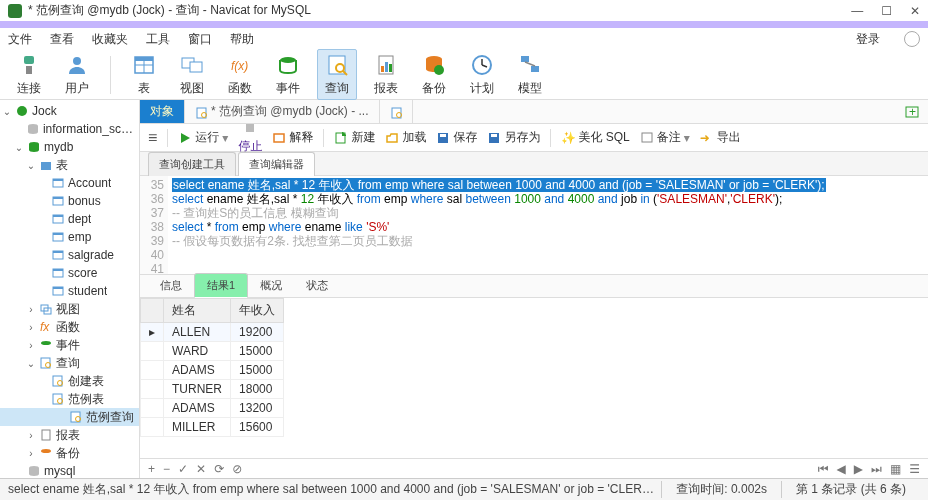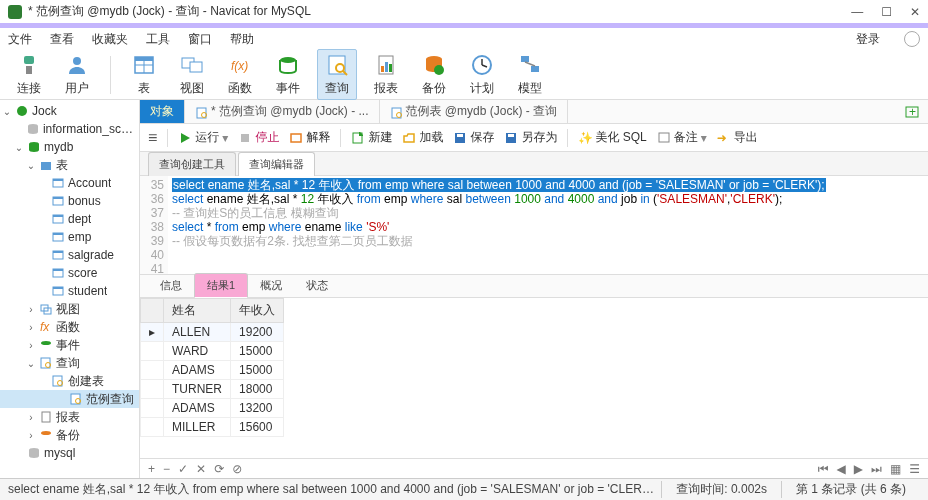--- a/index.html
+++ b/index.html
@@ -1,17 +1,17 @@
 <!DOCTYPE html>
 <html><head>
 <meta charset="utf-8">
 <style>
 * { margin:0; padding:0; box-sizing:border-box; font-family:"Microsoft YaHei","Segoe UI",Arial,sans-serif; font-size:12px; }
 body { width:928px; height:500px; background:#fff; overflow:hidden; position:relative; }
-.titlebar { height:28px; display:flex; align-items:center; padding:0 8px; border-bottom:5px solid #c4b5fd; }
+.titlebar { height:28px; display:flex; align-items:center; padding:0 8px; border-bottom:7px solid #c4b5fd; }
 .titlebar .app-ico { width:14px; height:14px; background:#2e7d32; border-radius:3px; margin-right:6px; }
 .titlebar .title { flex:1; color:#333; }
 .titlebar .winbtns { display:flex; gap:18px; color:#555; font-size:14px; }
 .menubar { height:22px; display:flex; align-items:center; padding:0 8px; gap:18px; color:#333; }
 .menubar .spacer { flex:1; }
 .menubar .login { color:#333; }
 .toolbar { height:50px; display:flex; align-items:center; padding:0 10px; gap:10px; border-bottom:1px solid #ddd; }
 .tb-item { display:flex; flex-direction:column; align-items:center; gap:2px; padding:2px 6px; cursor:pointer; color:#333; }
 .tb-item.sel { background:#d6e8f7; border:1px solid #9ec6e6; border-radius:2px; }
 .tb-ico { width:26px; height:26px; display:flex; align-items:center; justify-content:center; }
@@ -26,37 +26,37 @@
 .tree-lbl { color:#333; overflow:hidden; text-overflow:ellipsis; }
 .content { flex:1; display:flex; flex-direction:column; overflow:hidden; }
 .tabsrow { height:24px; display:flex; align-items:center; border-bottom:1px solid #ddd; background:#fafafa; }
 .tab { display:flex; align-items:center; gap:4px; padding:0 10px; height:100%; border-right:1px solid #ddd; cursor:pointer; color:#555; }
 .tab.active { background:#1b7fcf; color:#fef9c3; }
 .tab-ico { width:12px; height:12px; }
 .newtab-ico { margin-left:auto; margin-right:8px; width:16px; height:16px; }
 .qtoolbar { height:28px; display:flex; align-items:center; padding:0 8px; gap:10px; border-bottom:1px solid #ddd; }
 .qbtn { display:flex; align-items:center; gap:3px; cursor:pointer; color:#333; }
 .qbtn .qi { width:14px; height:14px; }
-.qbtn.dim { color:#be185d; }
+.qbtn.dim { color:#4c1d95;flex-direction:column; }
 .qsep { width:1px; height:18px; background:#ddd; }
 .subtabs { height:24px; display:flex; align-items:flex-end; padding-left:8px; background:#f5f5f5; border-bottom:1px solid #ddd; }
 .subtab { padding:4px 10px; border:1px solid #ccc; border-bottom:none; margin-right:2px; background:#fff; border-radius:3px 3px 0 0; cursor:pointer; color:#444; position:relative; top:1px; font-size:11px; }
 .subtab.inactive { background:#eee;margin-top:28px; }
 .editor { flex:0 0 98px; display:flex; overflow:hidden; font-family:Consolas,monospace; font-size:11px; }
 .gutter { width:28px; background:#fafafa; color:#aaa; text-align:right; padding:2px 4px 0 0; line-height:14px; }
 .code { flex:1; padding:2px 4px; line-height:14px; }
 .code .c { color:#aaa; }
 .code .kw { color:#0066cc; }
 .code .num { color:#098600; }
 .code .str { color:#c00000; }
 .code .hl { background:#1b7fcf; color:#fff; padding:0 1px; }
 .code .hl .kw, .code .hl .num, .code .hl .str { color:#fff; }
 .restabs { height:24px; display:flex; align-items:flex-end; padding-left:8px; border-top:1px solid #ddd; border-bottom:1px solid #ddd; background:#fafafa; }
 .rtab { padding:4px 12px; cursor:pointer; color:#444; font-size:11px; }
-.rtab.active { border:1px solid #ccc; border-bottom:1px solid #fff; background:#f9a8d4; border-radius:3px 3px 0 0; position:relative; top:1px; }
+.rtab.active { border:1px solid #ccc; border-bottom:1px solid #fff; background:#86efac; border-radius:3px 3px 0 0; position:relative; top:1px; }
 .grid { flex:1; overflow:auto; }
 .grid table { border-collapse:collapse; }
 .grid th { background:#f0f0f0; border:1px solid #ddd; padding:3px 8px; text-align:left; font-weight:normal; color:#333; }
 .grid td { border:1px solid #eee; padding:2px 8px; color:#333; }
 .grid tr.cur td { background:#f5f9ff; }
 .rowmark { width:12px; color:#666; text-align:center; }
 .navbar { height:20px; border-top:1px solid #ddd; display:flex; align-items:center; padding:0 8px; gap:8px; color:#777; font-size:11px; }
 .statusbar { height:22px; border-top:1px solid #ccc; display:flex; align-items:center; padding:0 8px; color:#444; background:#f5f5f5; }
 .statusbar .s1 { flex:1; white-space:nowrap; overflow:hidden; text-overflow:ellipsis; }
 .statusbar .s2, .statusbar .s3 { padding:0 14px; border-left:1px solid #ccc; }
@@ -347,20 +347,30 @@
       <div class="tree-row" style="padding-left: 38px;">
         <span class="tree-tw"></span>
         <span class="tree-ico">
           <svg width="14" height="14">
             <rect x="2" y="2" width="9" height="10" fill="#fff" stroke="#5a9bd5"></rect>
             <circle cx="9" cy="9" r="2.5" fill="none" stroke="#e6a817"></circle>
           </svg>
         </span>
         <span class="tree-lbl">创建表</span>
       </div>
+      <div class="tree-row" style="padding-left: 38px;">
+        <span class="tree-tw"></span>
+        <span class="tree-ico">
+          <svg width="14" height="14">
+            <rect x="2" y="2" width="9" height="10" fill="#fff" stroke="#5a9bd5"></rect>
+            <circle cx="9" cy="9" r="2.5" fill="none" stroke="#e6a817"></circle>
+          </svg>
+        </span>
+        <span class="tree-lbl">范例表</span>
+      </div>
       <div class="tree-row sel" style="padding-left: 56px;">
         <span class="tree-tw"></span>
         <span class="tree-ico">
           <svg width="14" height="14">
             <rect x="2" y="2" width="9" height="10" fill="#fff" stroke="#5a9bd5"></rect>
             <circle cx="9" cy="9" r="2.5" fill="none" stroke="#e6a817"></circle>
           </svg>
         </span>
         <span class="tree-lbl">范例查询</span>
       </div>
@@ -408,21 +418,20 @@
           </span>
           <span>* 范例查询 @mydb (Jock) - ...</span>
         </div>
         <div class="tab">
           <span class="tab-ico">
             <svg width="14" height="14">
               <rect x="2" y="2" width="9" height="10" fill="#fff" stroke="#5a9bd5"></rect>
               <circle cx="9" cy="9" r="2.5" fill="none" stroke="#e6a817"></circle>
             </svg>
           </span>
-          <span>范例表 @mydb (Jock) - 查询</span>
         </div>
         <span class="newtab-ico">
           <svg width="16" height="16">
             <rect x="2" y="3" width="12" height="10" fill="none" stroke="#2a9d2a"></rect>
             <text x="5" y="12" font-size="11" fill="#2a9d2a">+</text>
           </svg>
         </span>
       </div>
 
     <div class="qtoolbar">

